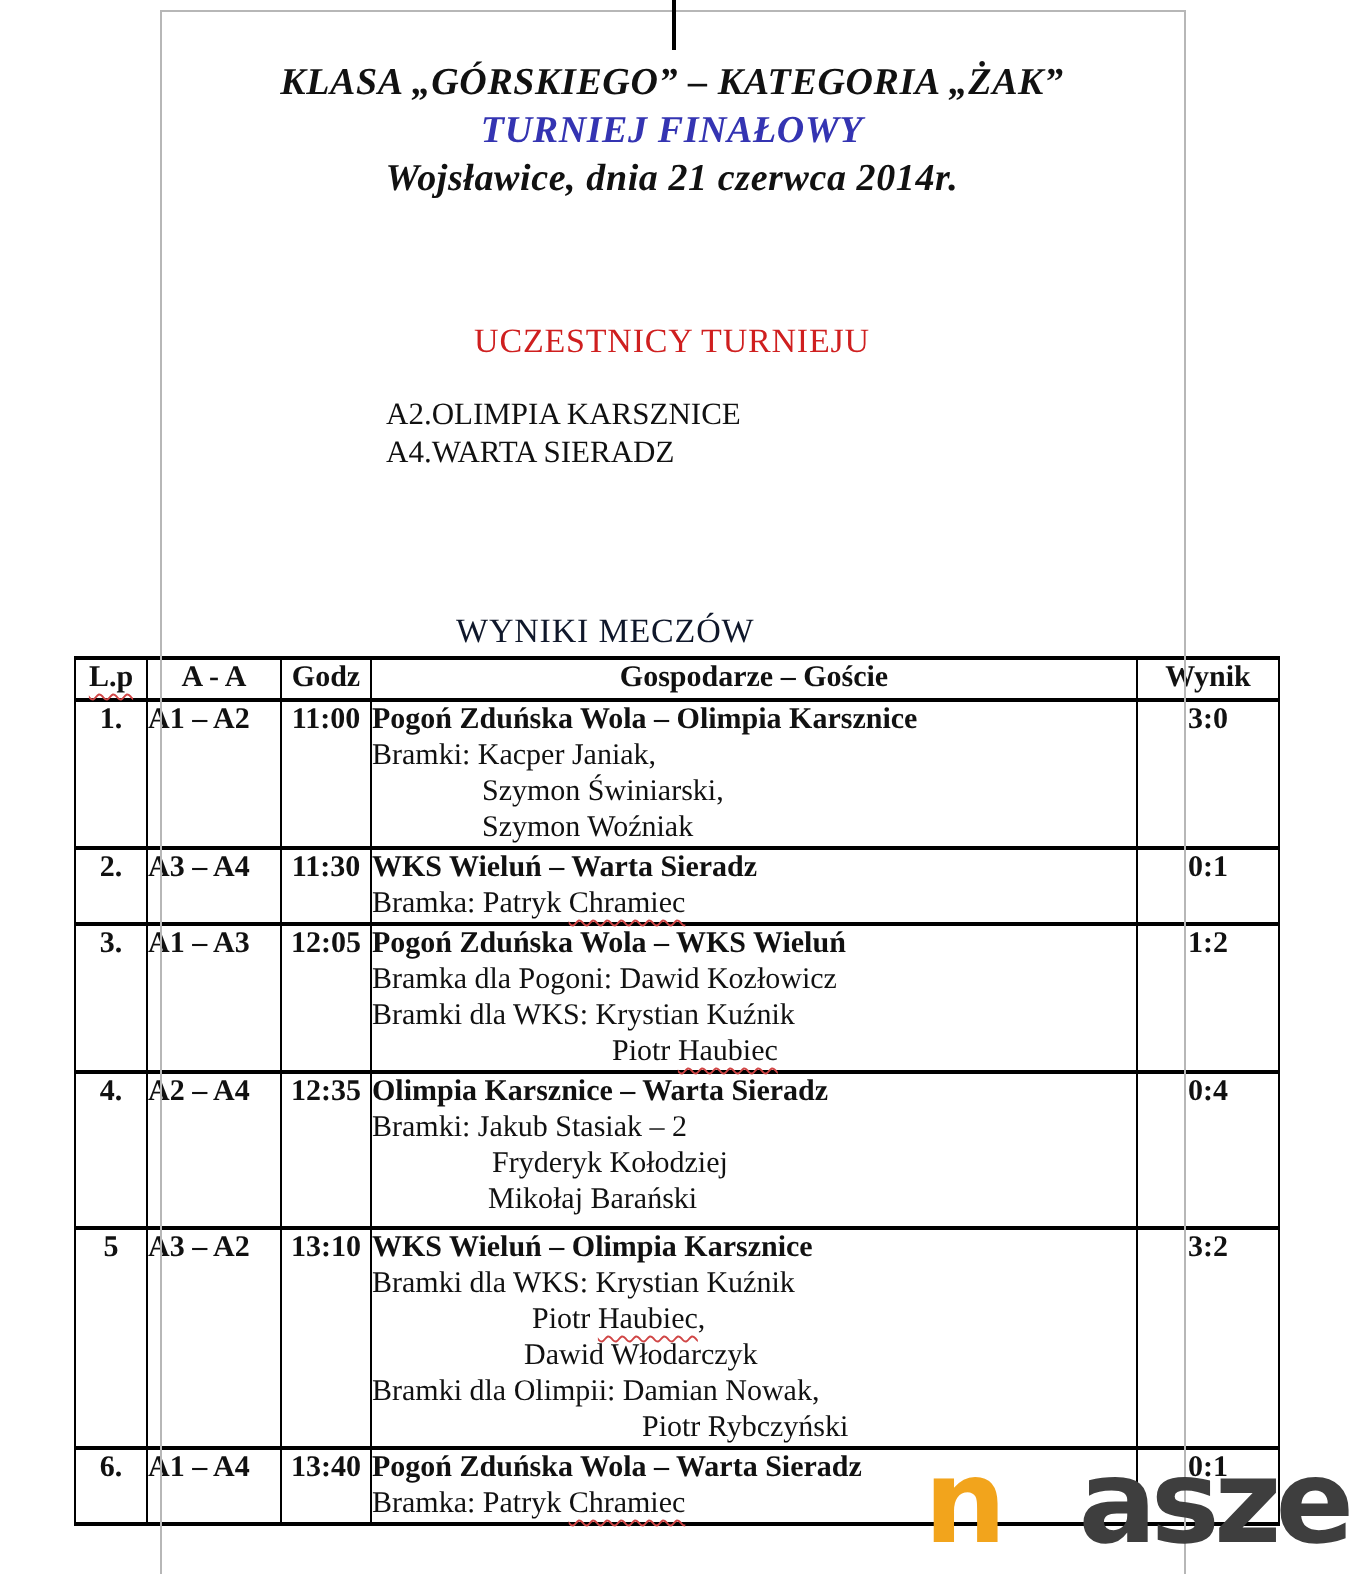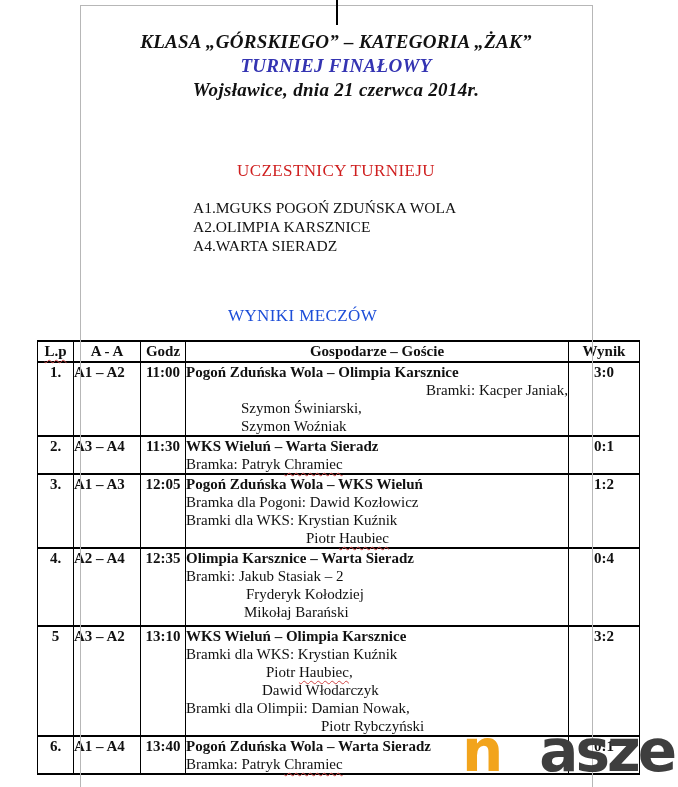--- a/index.html
+++ b/index.html
@@ -14,21 +14,21 @@
     pointer-events:none;z-index:3;
   }
   .cursor-mark{position:absolute;left:336px;top:0;width:2px;height:25px;background:#000;z-index:4;}
   .title-block{position:absolute;left:80px;top:30px;width:512px;text-align:center;z-index:2;}
   .t-line{font-size:19px;font-weight:bold;font-style:italic;line-height:24px;letter-spacing:.3px;white-space:nowrap;}
   .sec-heading{position:absolute;font-size:17px;line-height:20px;letter-spacing:.4px;white-space:nowrap;z-index:2;}
   .sec-heading.uczest{left:80px;width:512px;top:161px;text-align:center;}
   .sec-heading.wyniki{left:228px;top:306px;}
   .participants{position:absolute;left:193px;top:198px;font-size:15.5px;line-height:19px;z-index:2;}
   table.results{
-    position:absolute;left:37px;top:340px;width:602px;border-collapse:collapse;
+    position:absolute;left:37px;top:328px;width:602px;border-collapse:collapse;
     table-layout:fixed;z-index:2;background:transparent;font-family:Liberation Serif, serif;
   }
   table.results col.c-lp{width:36px}
   table.results col.c-pair{width:67px}
   table.results col.c-time{width:45px}
   table.results col.c-match{width:383px}
   table.results col.c-score{width:71px}
   table.results th,table.results td{
     border-left:1px solid #000;border-right:1px solid #000;
     border-top:2px solid #000;border-bottom:2px solid #000;
@@ -64,25 +64,24 @@
   <div class="cursor-mark"></div>
 
   <div class="title-block">
     <div class="t-line">KLASA „GÓRSKIEGO” – KATEGORIA „ŻAK”</div>
     <div class="t-line" id="title-blue" style="color: rgb(52, 52, 178);">TURNIEJ FINAŁOWY</div>
     <div class="t-line">Wojsławice, dnia 21 czerwca 2014r.</div>
   </div>
 
   <div class="sec-heading uczest" id="h-uczest" style="color: rgb(207, 31, 31);">UCZESTNICY TURNIEJU</div>
   <div class="participants" id="participants">
-      <div>A1.MGUKS POGOŃ ZDUŃSKA WOLA</div>
       <div>A2.OLIMPIA KARSZNICE</div>
       <div>A4.WARTA SIERADZ</div>
     </div>
-  <div class="sec-heading wyniki" id="h-wyniki" style="color: #1d4ed8;">WYNIKI MECZÓW</div>
+  <div class="sec-heading wyniki" id="h-wyniki" style="color: #0f172a;">WYNIKI MECZÓW</div>
 
   <table class="results">
     <colgroup>
       <col class="c-lp">
         <col class="c-pair">
         <col class="c-time">
         <col class="c-match">
         <col class="c-score">
     </colgroup>
     <thead id="thead">
@@ -94,21 +93,21 @@
           <th><span>Wynik</span></th>
         </tr>
       </thead>
     <tbody id="tbody">
         <tr>
           <td class="lp">1.</td>
           <td class="pair">A1 – A2</td>
           <td class="time">11:00</td>
           <td class="match">
             <div class="match-title">Pogoń Zduńska Wola – Olimpia Karsznice</div>
-            <div class="goal-line" style="padding-left: 0px; text-align: right;"><span>Bramki: Kacper Janiak,</span></div>
+            <div class="goal-line" style="padding-left: 0px;"><span>Bramki: Kacper Janiak,</span></div>
             <div class="goal-line" style="padding-left: 55px;"><span>Szymon Świniarski,</span></div>
             <div class="goal-line" style="padding-left: 55px;"><span>Szymon Woźniak</span></div>
           </td>
           <td class="score">3:0</td>
         </tr>
         <tr>
           <td class="lp">2.</td>
           <td class="pair">A3 – A4</td>
           <td class="time">11:30</td>
           <td class="match">

